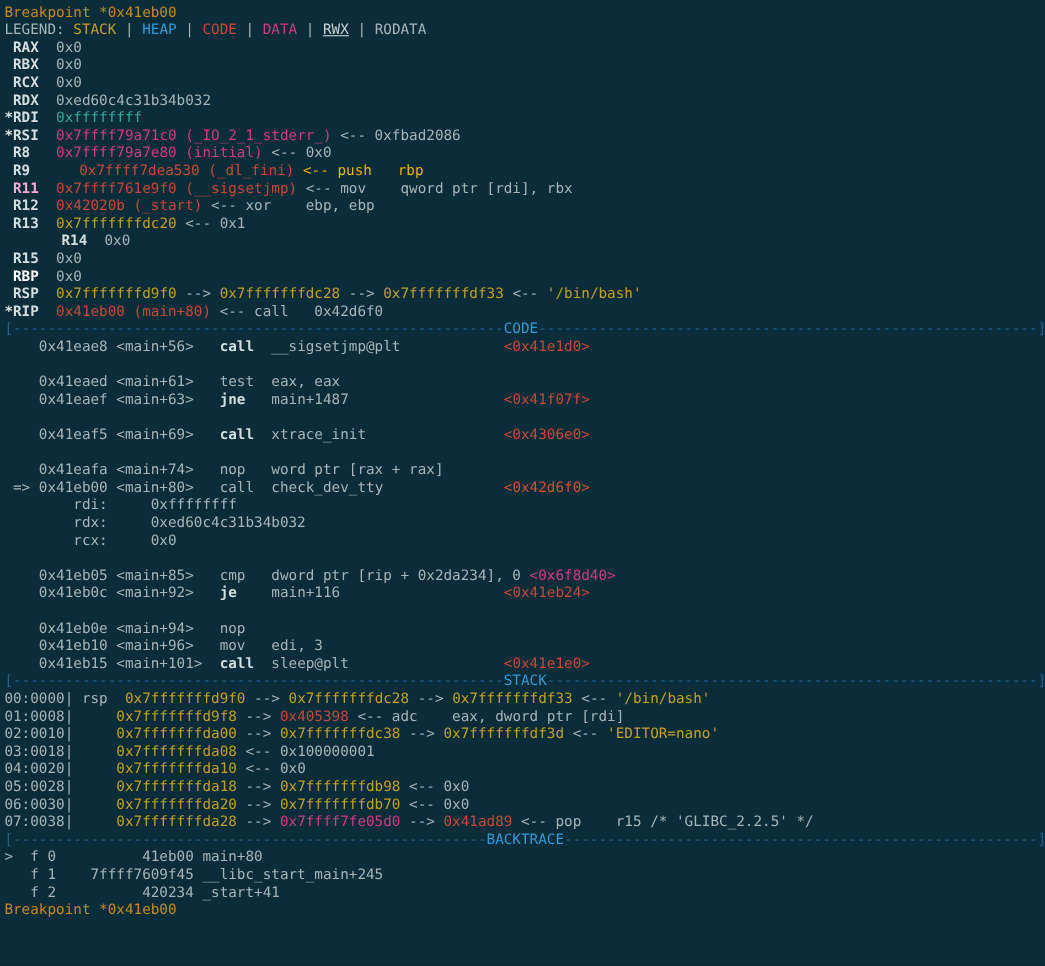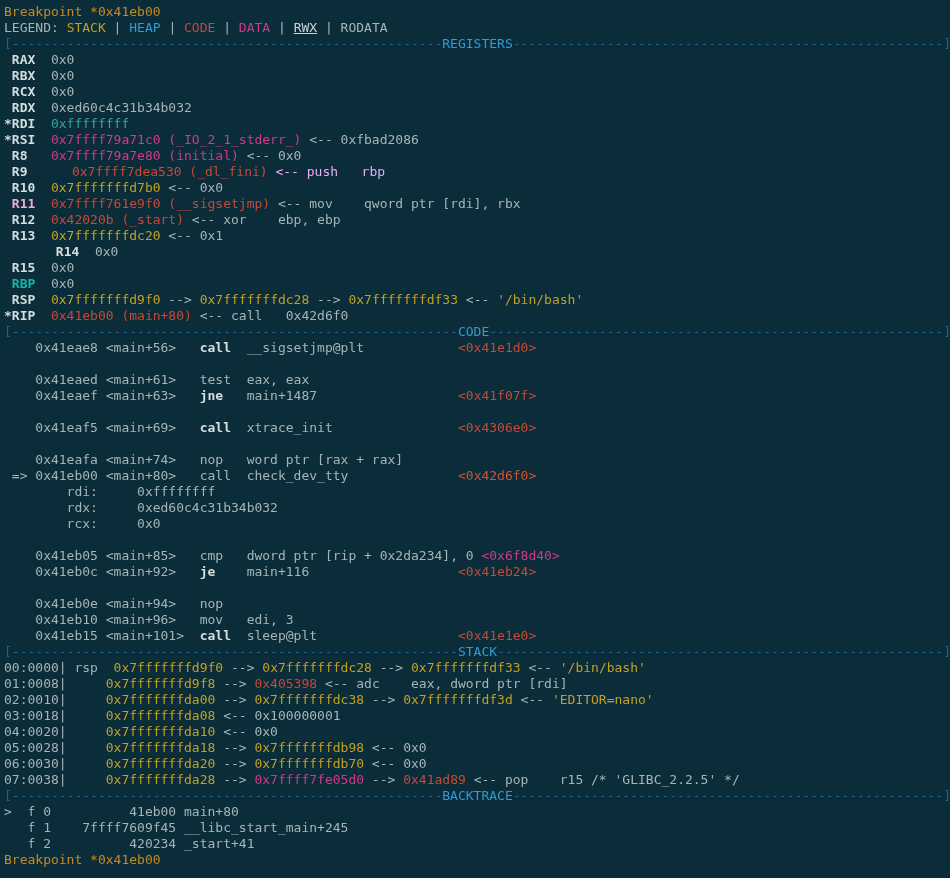--- a/index.html
+++ b/index.html
@@ -28,36 +28,34 @@
   .b   { font-weight: bold; }
   .u   { text-decoration: underline; }
 </style>
 </head>
 <body>
 
 <div id="terminal">
   <div id="lines">
       <div class="line"><span class="seg" style="color: rgb(201, 138, 29);">Breakpoint *0x41eb00</span></div>
       <div class="line"><span class="seg" style="color: rgb(166, 181, 183);">LEGEND: </span><span class="seg" style="color: rgb(196, 160, 31);">STACK</span><span class="seg" style="color: rgb(166, 181, 183);"> | </span><span class="seg" style="color: rgb(47, 155, 216);">HEAP</span><span class="seg" style="color: rgb(166, 181, 183);"> | </span><span class="seg" style="color: rgb(201, 72, 54);">CODE</span><span class="seg" style="color: rgb(166, 181, 183);"> | </span><span class="seg" style="color: rgb(210, 58, 132);">DATA</span><span class="seg" style="color: rgb(166, 181, 183);"> | </span><span class="seg u" style="color: rgb(201, 212, 212);">RWX</span><span class="seg" style="color: rgb(166, 181, 183);"> | </span><span class="seg" style="color: rgb(166, 181, 183);">RODATA</span></div>
-      <div class="line"><span class="seg" style="color: rgb(35, 98, 143);">[-------------------------------------------------------</span><span class="seg" style="color: rgb(47, 155, 216);">REGISTERS</span><span class="seg" style="color: rgb(35, 98, 143);">-------------------------------------------------------]</span></div>
       <div class="line"><span class="seg" style="color: rgb(166, 181, 183);"> </span><span class="seg b" style="color: rgb(213, 222, 222);">RAX</span><span class="seg" style="color: rgb(166, 181, 183);">  </span><span class="seg" style="color: rgb(166, 181, 183);">0x0</span></div>
       <div class="line"><span class="seg" style="color: rgb(166, 181, 183);"> </span><span class="seg b" style="color: rgb(213, 222, 222);">RBX</span><span class="seg" style="color: rgb(166, 181, 183);">  </span><span class="seg" style="color: rgb(166, 181, 183);">0x0</span></div>
       <div class="line"><span class="seg" style="color: rgb(166, 181, 183);"> </span><span class="seg b" style="color: rgb(213, 222, 222);">RCX</span><span class="seg" style="color: rgb(166, 181, 183);">  </span><span class="seg" style="color: rgb(166, 181, 183);">0x0</span></div>
       <div class="line"><span class="seg" style="color: rgb(166, 181, 183);"> </span><span class="seg b" style="color: rgb(213, 222, 222);">RDX</span><span class="seg" style="color: rgb(166, 181, 183);">  </span><span class="seg" style="color: rgb(166, 181, 183);">0xed60c4c31b34b032</span></div>
       <div class="line"><span class="seg b" style="color: rgb(213, 222, 222);">*</span><span class="seg b" style="color: rgb(213, 222, 222);">RDI</span><span class="seg" style="color: rgb(166, 181, 183);">  </span><span class="seg" style="color: rgb(53, 167, 156);">0xffffffff</span></div>
       <div class="line"><span class="seg b" style="color: rgb(213, 222, 222);">*</span><span class="seg b" style="color: rgb(213, 222, 222);">RSI</span><span class="seg" style="color: rgb(166, 181, 183);">  </span><span class="seg" style="color: rgb(210, 58, 132);">0x7ffff79a71c0 (_IO_2_1_stderr_)</span><span class="seg" style="color: rgb(166, 181, 183);"> &lt;-- 0xfbad2086</span></div>
       <div class="line"><span class="seg" style="color: rgb(166, 181, 183);"> </span><span class="seg b" style="color: rgb(213, 222, 222);">R8</span><span class="seg" style="color: rgb(166, 181, 183);">   </span><span class="seg" style="color: rgb(210, 58, 132);">0x7ffff79a7e80 (initial)</span><span class="seg" style="color: rgb(166, 181, 183);"> &lt;-- 0x0</span></div>
-      <div class="line"><span class="seg" style="color: rgb(166, 181, 183);"> </span><span class="seg b" style="color: rgb(213, 222, 222);">R9</span><span class="seg" style="color: rgb(166, 181, 183);">   </span><span class="seg" style="color: rgb(201, 72, 54); margin-left: 21px;">0x7ffff7dea530 (_dl_fini)</span><span class="seg" style="color: #f0abfc;"> &lt;-- push   rbp</span></div>
-      <div class="line"><span class="seg" style="color: rgb(166, 181, 183);"> </span><span class="seg b" style="color: rgb(213, 222, 222);">R10</span><span class="seg" style="color: rgb(166, 181, 183);">  </span><span class="seg" style="color: rgb(196, 160, 31);">0x7fffffffd7b0</span><span class="seg" style="color: rgb(166, 181, 183);"> &lt;-- 0x0</span></div>
+      <div class="line"><span class="seg" style="color: rgb(166, 181, 183);"> </span><span class="seg b" style="color: rgb(213, 222, 222);">R9</span><span class="seg" style="color: rgb(166, 181, 183);">   </span><span class="seg" style="color: rgb(201, 72, 54); margin-left: 21px;">0x7ffff7dea530 (_dl_fini)</span><span class="seg" style="color: #eab308;"> &lt;-- push   rbp</span></div>
       <div class="line"><span class="seg" style="color: rgb(166, 181, 183);"> </span><span class="seg b" style="color: #f9a8d4;">R11</span><span class="seg" style="color: rgb(166, 181, 183);">  </span><span class="seg" style="color: rgb(201, 72, 54);">0x7ffff761e9f0 (__sigsetjmp)</span><span class="seg" style="color: rgb(166, 181, 183);"> &lt;-- mov    qword ptr [rdi], rbx</span></div>
       <div class="line"><span class="seg" style="color: rgb(166, 181, 183);"> </span><span class="seg b" style="color: rgb(213, 222, 222);">R12</span><span class="seg" style="color: rgb(166, 181, 183);">  </span><span class="seg" style="color: rgb(201, 72, 54);">0x42020b (_start)</span><span class="seg" style="color: rgb(166, 181, 183); text-align: right;"> &lt;-- xor    ebp, ebp</span></div>
       <div class="line"><span class="seg" style="color: rgb(166, 181, 183);"> </span><span class="seg b" style="color: rgb(213, 222, 222);">R13</span><span class="seg" style="color: rgb(166, 181, 183);">  </span><span class="seg" style="color: rgb(196, 160, 31);">0x7fffffffdc20</span><span class="seg" style="color: rgb(166, 181, 183);"> &lt;-- 0x1</span></div>
       <div class="line"><span class="seg" style="color: rgb(166, 181, 183);"> </span><span class="seg b" style="color: rgb(213, 222, 222); padding-left: 44px;">R14</span><span class="seg" style="color: rgb(166, 181, 183);">  </span><span class="seg" style="color: rgb(166, 181, 183);">0x0</span></div>
       <div class="line"><span class="seg" style="color: rgb(166, 181, 183);"> </span><span class="seg b" style="color: rgb(213, 222, 222);">R15</span><span class="seg" style="color: rgb(166, 181, 183);">  </span><span class="seg" style="color: rgb(166, 181, 183);">0x0</span></div>
-      <div class="line"><span class="seg" style="color: rgb(166, 181, 183);"> </span><span class="seg b" style="color: #14b8a6;">RBP</span><span class="seg" style="color: rgb(166, 181, 183);">  </span><span class="seg" style="color: rgb(166, 181, 183);">0x0</span></div>
+      <div class="line"><span class="seg" style="color: rgb(166, 181, 183);"> </span><span class="seg b" style="color: #ffffff;">RBP</span><span class="seg" style="color: rgb(166, 181, 183);">  </span><span class="seg" style="color: rgb(166, 181, 183);">0x0</span></div>
       <div class="line"><span class="seg" style="color: rgb(166, 181, 183);"> </span><span class="seg b" style="color: rgb(213, 222, 222);">RSP</span><span class="seg" style="color: rgb(166, 181, 183);">  </span><span class="seg" style="color: rgb(196, 160, 31);">0x7fffffffd9f0</span><span class="seg" style="color: rgb(166, 181, 183);"> --&gt; </span><span class="seg" style="color: rgb(196, 160, 31);">0x7fffffffdc28</span><span class="seg" style="color: rgb(166, 181, 183);"> --&gt; </span><span class="seg" style="color: rgb(196, 160, 31);">0x7fffffffdf33</span><span class="seg" style="color: rgb(166, 181, 183);"> &lt;-- </span><span class="seg" style="color: rgb(196, 160, 31);">'/bin/bash'</span></div>
       <div class="line"><span class="seg b" style="color: rgb(213, 222, 222);">*</span><span class="seg b" style="color: rgb(213, 222, 222);">RIP</span><span class="seg" style="color: rgb(166, 181, 183);">  </span><span class="seg" style="color: rgb(201, 72, 54);">0x41eb00 (main+80)</span><span class="seg" style="color: rgb(166, 181, 183);"> &lt;-- call   0x42d6f0</span></div>
       <div class="line"><span class="seg" style="color: rgb(35, 98, 143);">[---------------------------------------------------------</span><span class="seg" style="color: rgb(47, 155, 216);">CODE</span><span class="seg" style="color: rgb(35, 98, 143);">----------------------------------------------------------]</span></div>
       <div class="line"><span class="seg" style="color: rgb(166, 181, 183);">    0x41eae8 &lt;main+56&gt;   </span><span class="seg b" style="color: rgb(213, 222, 222);">call</span><span class="seg" style="color: rgb(166, 181, 183);">  </span><span class="seg" style="color: rgb(166, 181, 183);">__sigsetjmp@plt</span><span class="seg" style="color: rgb(166, 181, 183);">            </span><span class="seg" style="color: rgb(201, 72, 54);">&lt;0x41e1d0&gt;</span></div>
       <div class="line"></div>
       <div class="line"><span class="seg" style="color: rgb(166, 181, 183);">    0x41eaed &lt;main+61&gt;   </span><span class="seg" style="color: rgb(166, 181, 183);">test  </span><span class="seg" style="color: rgb(166, 181, 183);">eax, eax</span></div>
       <div class="line"><span class="seg" style="color: rgb(166, 181, 183);">    0x41eaef &lt;main+63&gt;   </span><span class="seg b" style="color: rgb(213, 222, 222);">jne</span><span class="seg" style="color: rgb(166, 181, 183);">   </span><span class="seg" style="color: rgb(166, 181, 183);">main+1487</span><span class="seg" style="color: rgb(166, 181, 183);">                  </span><span class="seg" style="color: rgb(201, 72, 54);">&lt;0x41f07f&gt;</span></div>
       <div class="line"></div>
       <div class="line"><span class="seg" style="color: rgb(166, 181, 183);">    0x41eaf5 &lt;main+69&gt;   </span><span class="seg b" style="color: rgb(213, 222, 222);">call</span><span class="seg" style="color: rgb(166, 181, 183);">  </span><span class="seg" style="color: rgb(166, 181, 183);">xtrace_init</span><span class="seg" style="color: rgb(166, 181, 183);">                </span><span class="seg" style="color: rgb(201, 72, 54);">&lt;0x4306e0&gt;</span></div>
       <div class="line"></div>

